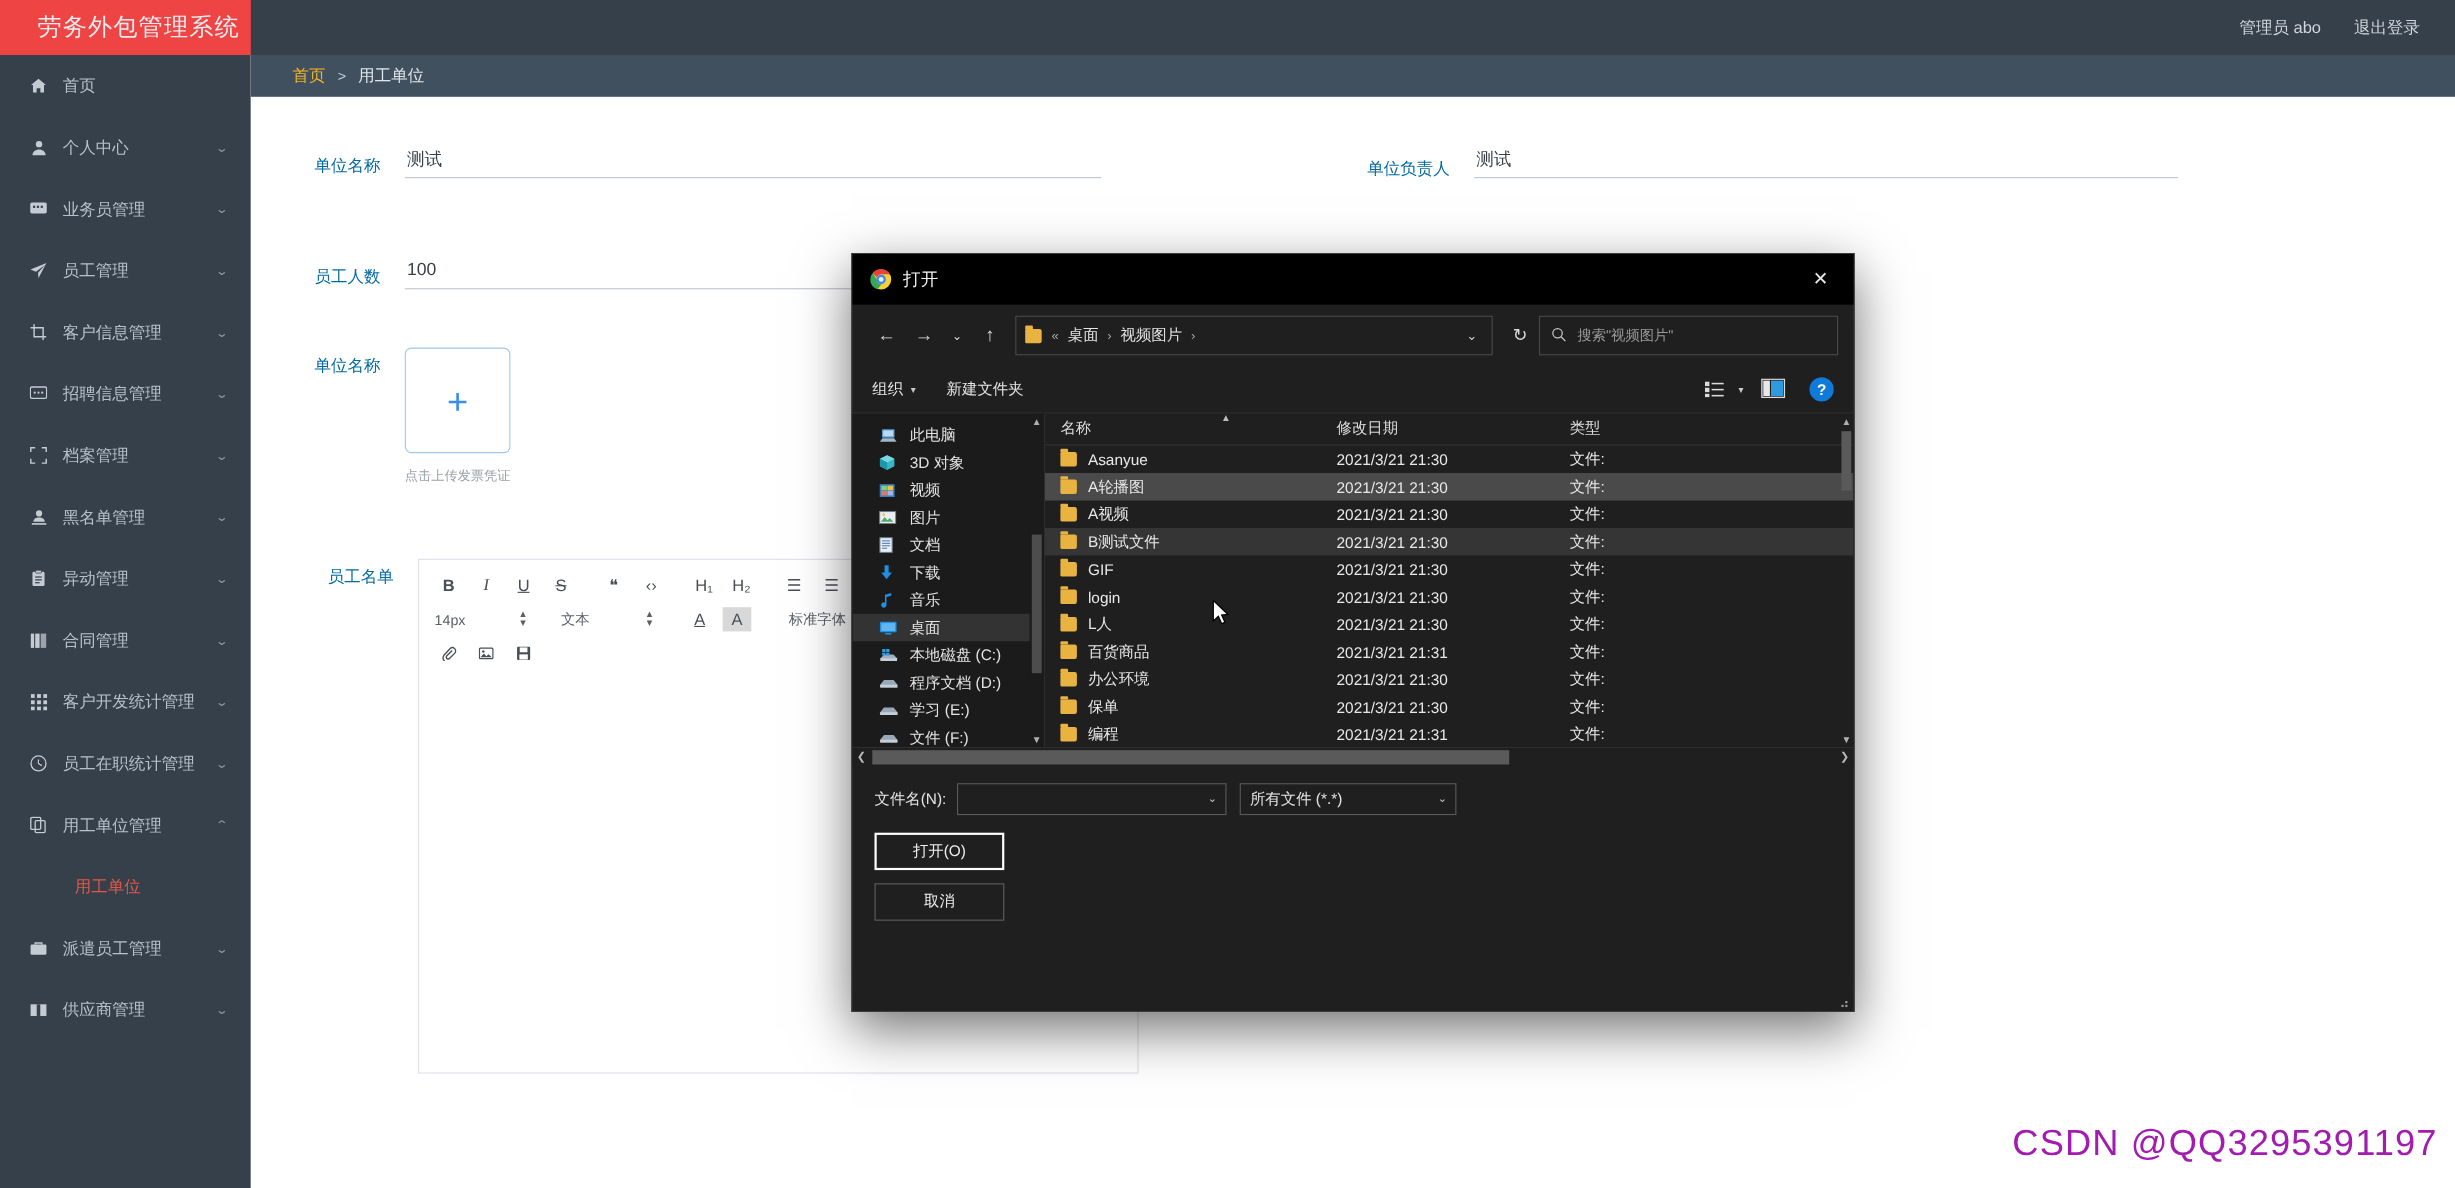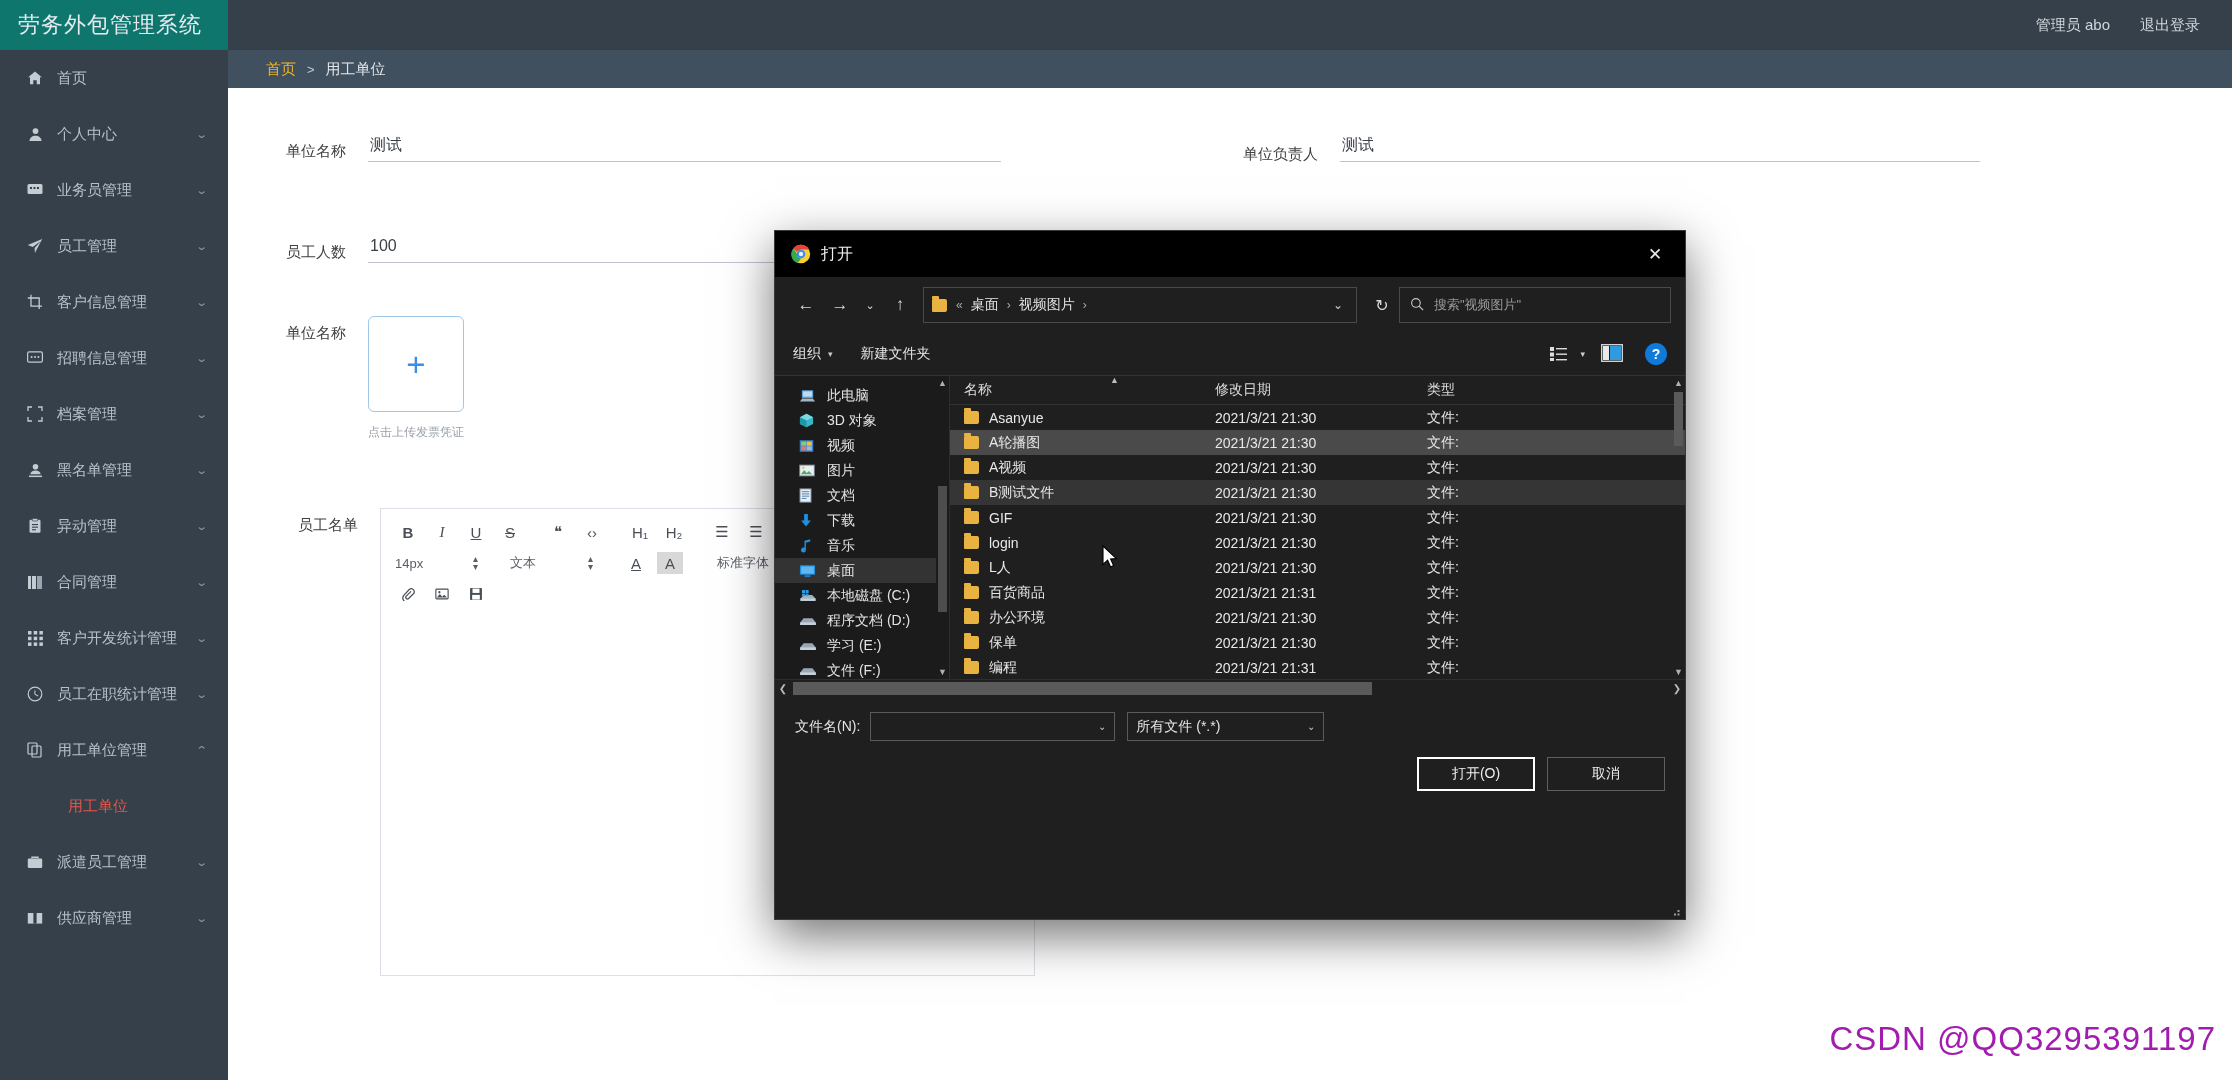--- a/index.html
+++ b/index.html
@@ -11,22 +11,22 @@
   }
 
   
   #app { position: absolute; inset: 0; background: #ffffff; }
 
   .topbar {
     position: absolute; left: 0; top: 0; width: 2232px; height: 50px;
     background: #36404a; display: flex; align-items: center;
   }
   .brand {
-    width: 228px; height: 50px; background: #0f766e;
-    display: flex; align-items: center; padding-left: 18px;
+    width: 228px; height: 50px; background: #ef4444;
+    display: flex; align-items: center; padding-left: 34px;
     color: #e7ebef; font-size: 22px; letter-spacing: 1px; font-weight: 400;
   }
   .topbar-spacer { flex: 1; }
   .topbar-right { display: flex; align-items: center; gap: 30px; padding-right: 32px; }
   .topbar-right span { color: #cfd6dd; font-size: 15px; }
 
   .sidebar {
     position: absolute; left: 0; top: 50px; width: 228px; height: 1030px;
     background: #36404a; overflow: hidden;
   }
@@ -61,21 +61,21 @@
   }
   .bc-home { color: #f0b429; }
   .bc-sep { color: #c3ccd4; font-size: 13px; }
   .bc-cur { color: #dfe5ea; }
 
   
   .form-area { position: relative; padding: 48px 0 0 0; }
 
   .frow { display: flex; align-items: flex-start; }
   .flabel {
-    width: 118px; text-align: right; color: #404040; font-size: 15px;
+    width: 118px; text-align: right; color: #0369a1; font-size: 15px;
     line-height: 22px; padding-top: 6px; flex: 0 0 auto;
   }
   .flabel.wrap { line-height: 27px; }
   .fctl { margin-left: 22px; position: relative; }
   .uline {
     border: 0; border-bottom: 1px solid #bfc4cc; background: transparent;
     font-size: 16px; color: #3a3f47; padding: 2px 2px 7px 2px;
     outline: none; font-family: inherit;
   }
 
@@ -254,21 +254,21 @@
   .fn-row { display: flex; align-items: center; }
   .fn-label { color: #e4e4e4; font-size: 14px; margin-right: 10px; }
   .combo {
     height: 29px; border: 1px solid #5a5a5a; background: #1f1f1f;
     display: flex; align-items: center; padding: 0 8px; color: #e4e4e4; font-size: 14px;
   }
   .combo .cv { flex: 1; }
   .combo .ca { font-size: 10px; color: #c8c8c8; }
   #fname-combo { width: 245px; }
   #ftype-combo { width: 197px; margin-left: 12px; }
-  .btn-row { display: flex; justify-content: flex-end; gap: 12px; margin-top: 16px; }
+  .btn-row { display: flex; justify-content: flex-end; gap: 12px; margin-top: 16px; flex-direction: column; }
   .wbtn {
     width: 118px; height: 34px; border: 1px solid #5f5f5f; background: #1f1f1f;
     color: #ededed; font-size: 14px; display: flex; align-items: center;
     justify-content: center;
   }
   .wbtn.def { border: 2px solid #ffffff; }
   .grip { position: absolute; right: 4px; bottom: 3px; width: 12px; height: 12px; }
 
   .cursor { position: absolute; left: 1102px; top: 545px; width: 18px; height: 26px; pointer-events: none; }
 </style>

